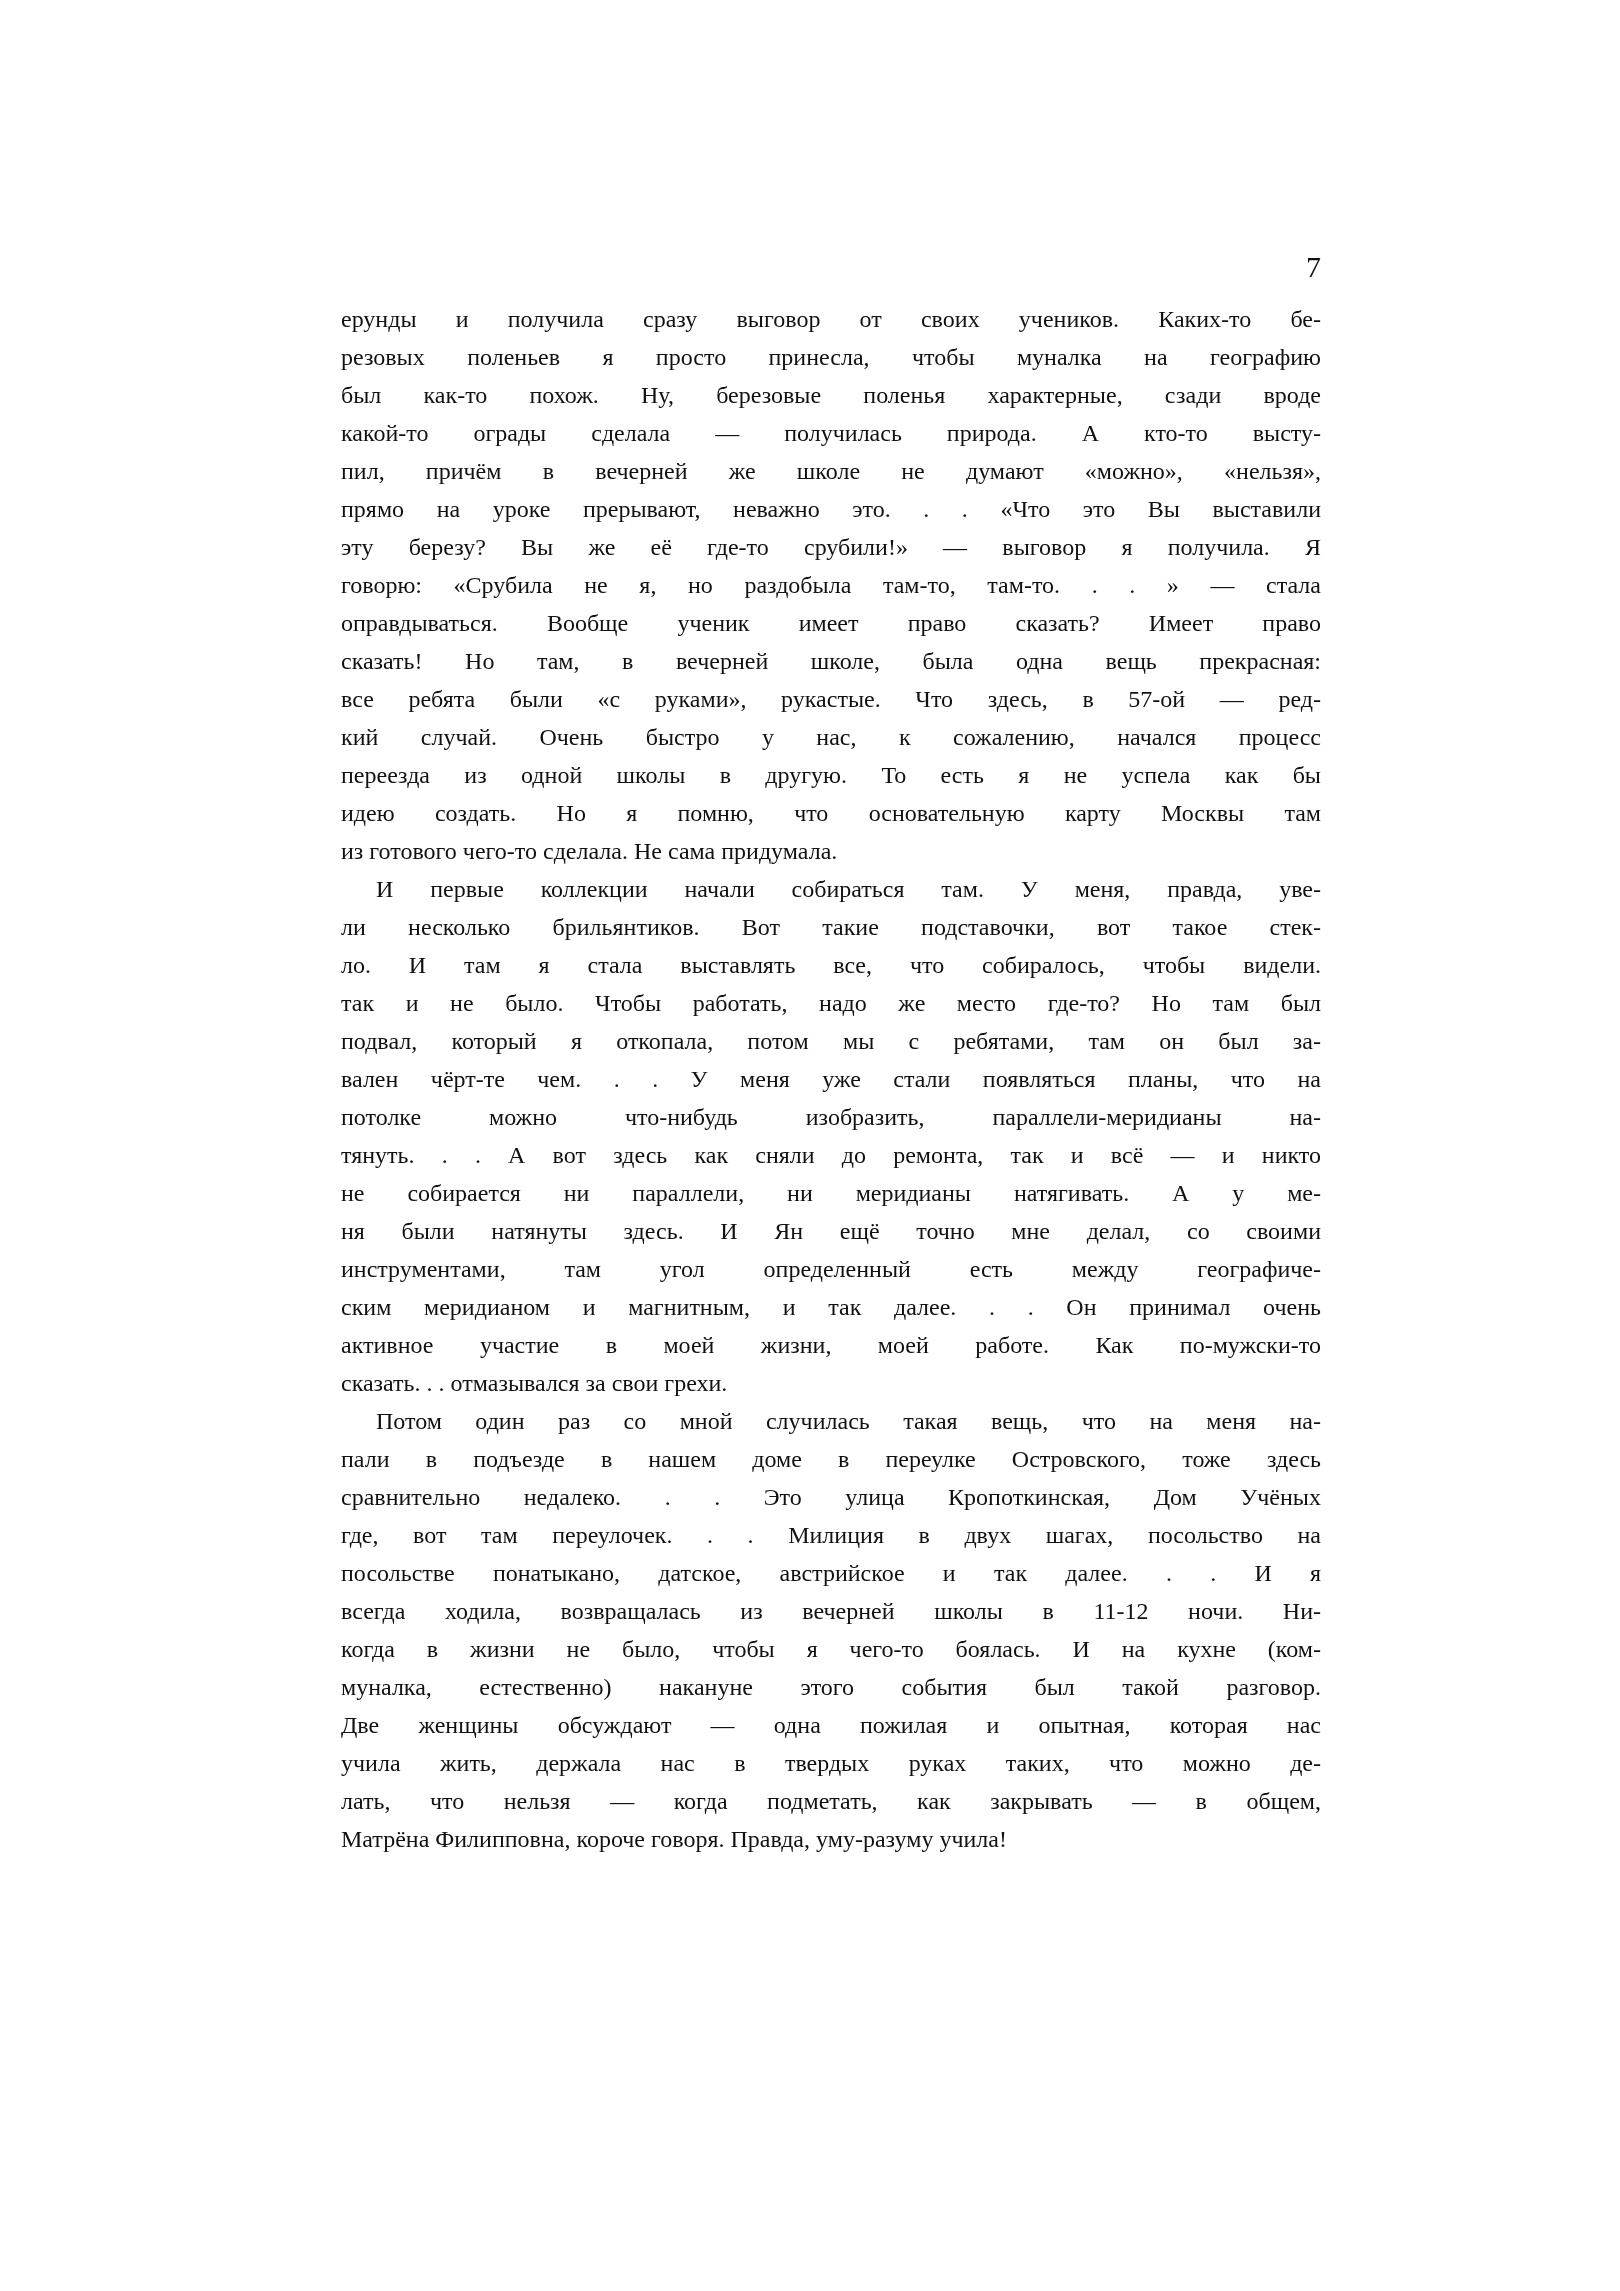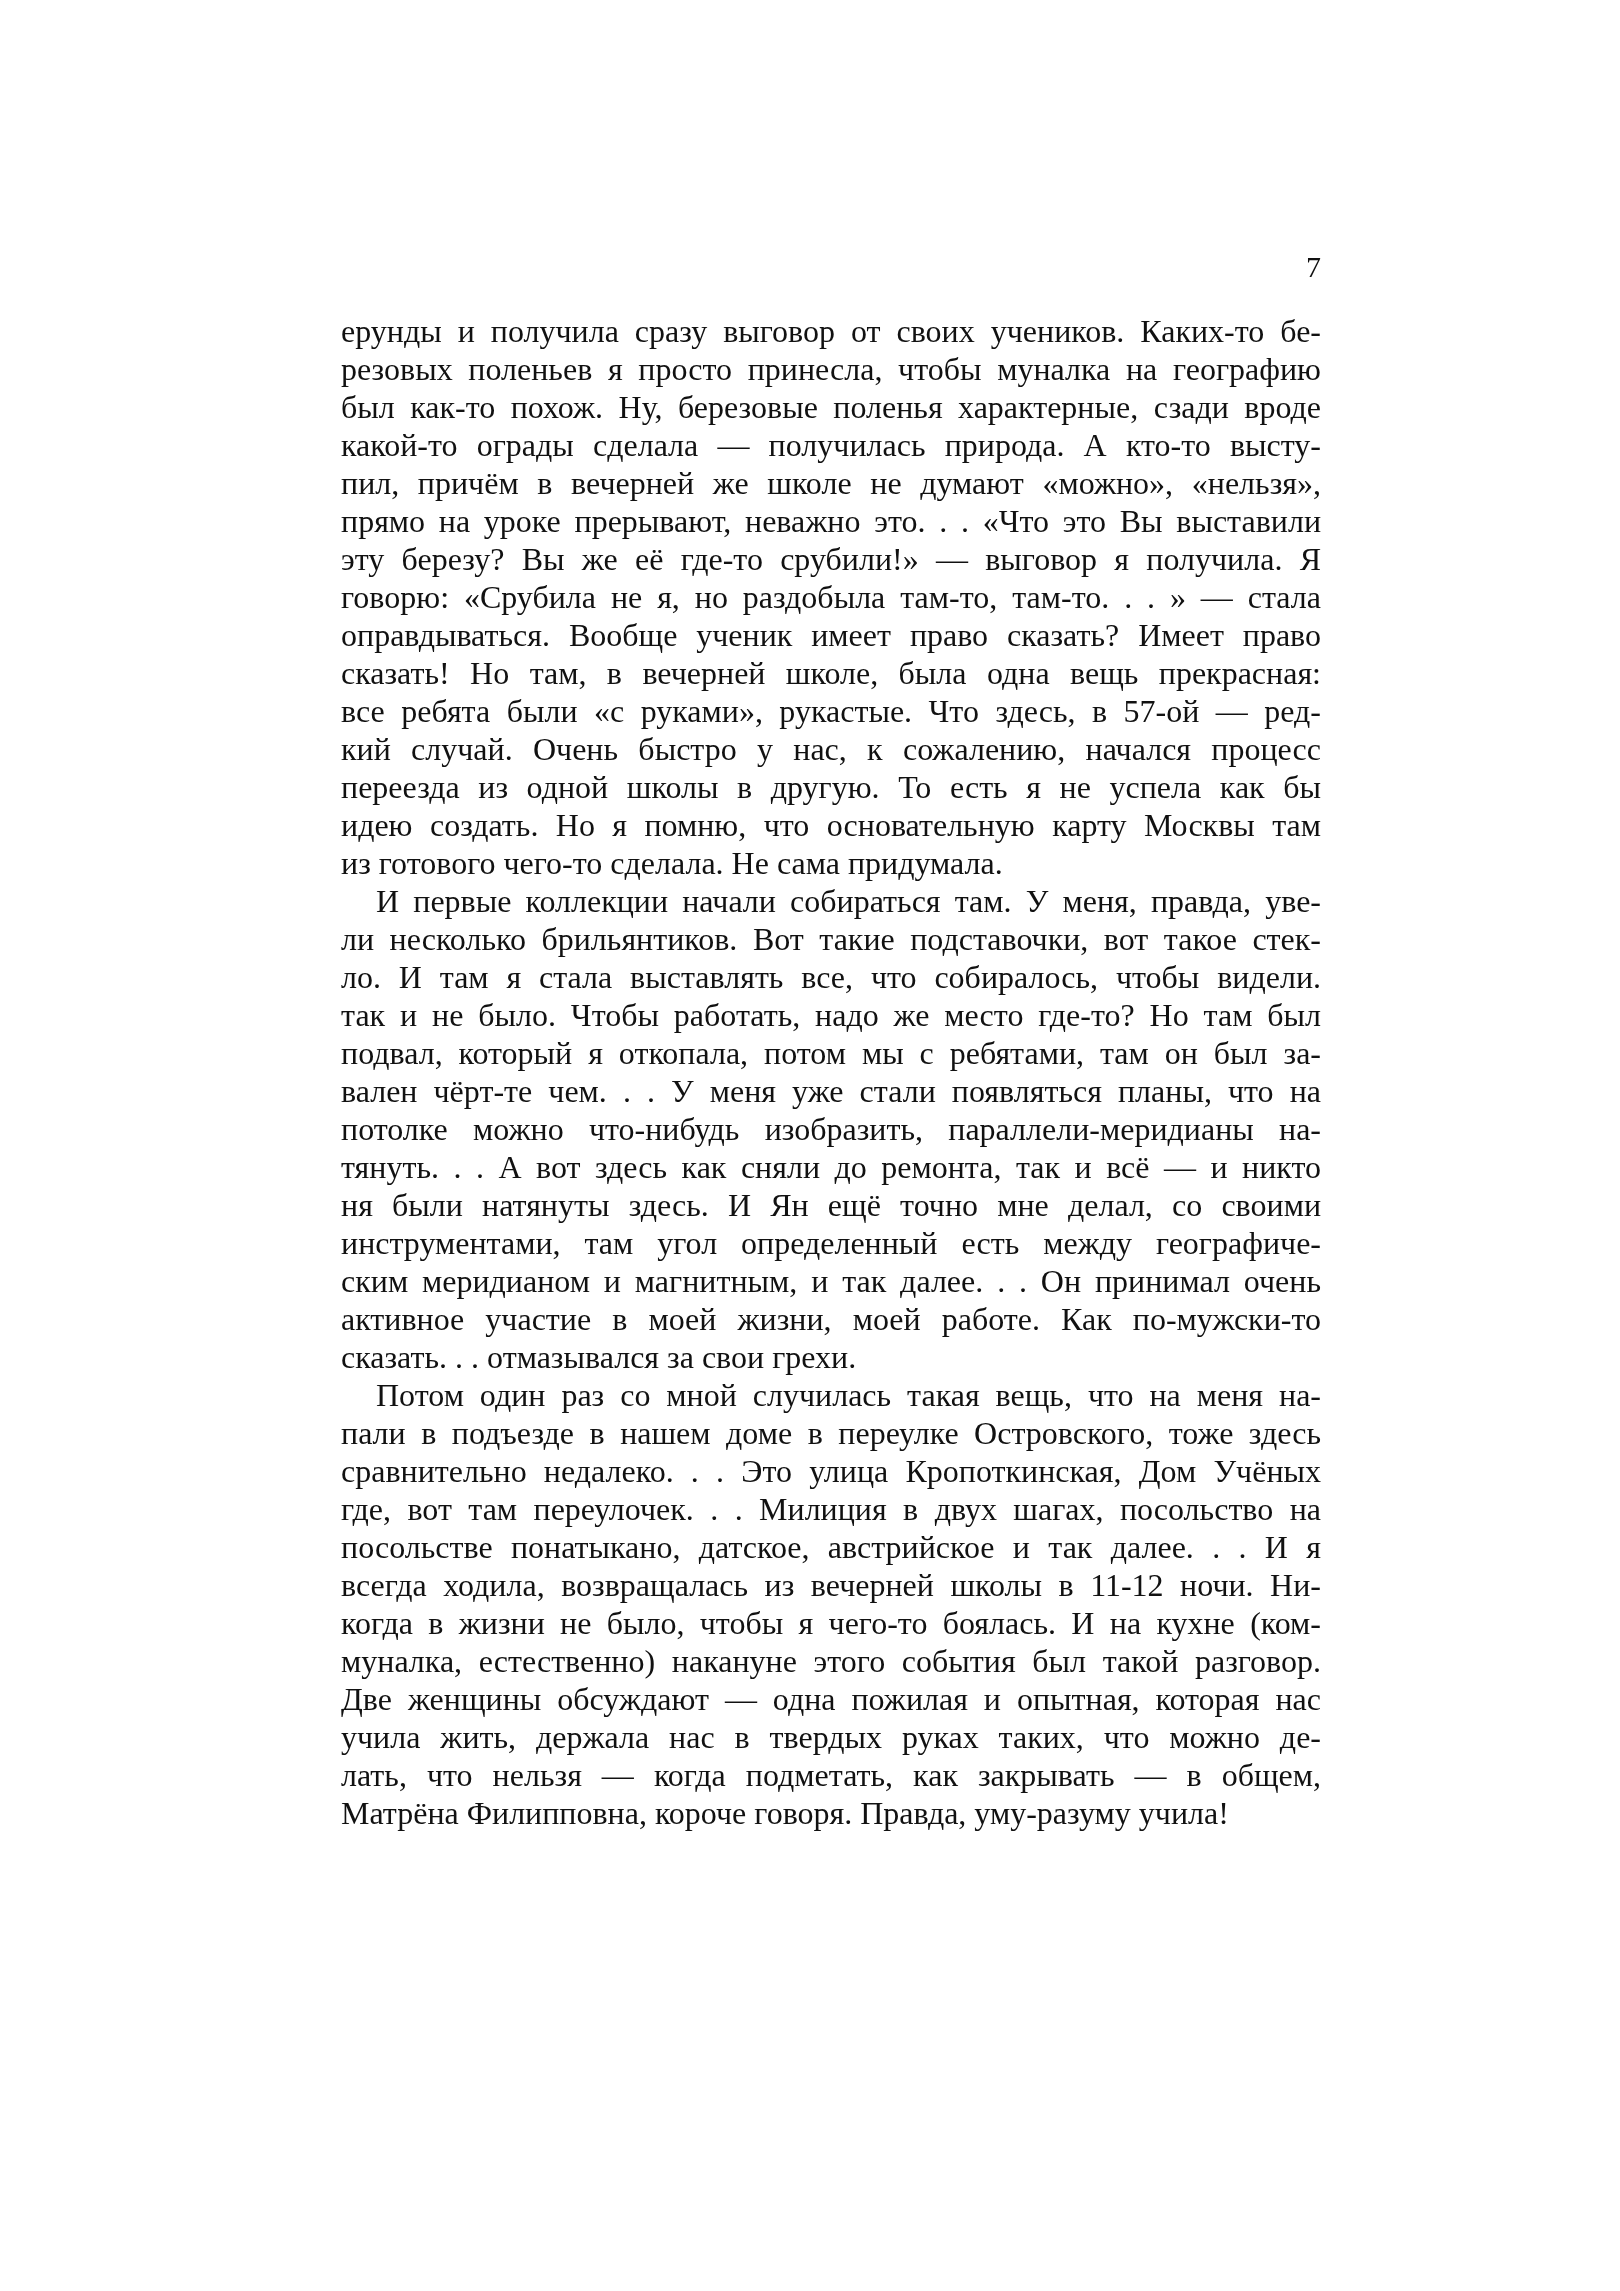--- a/index.html
+++ b/index.html
@@ -26,23 +26,23 @@
     left: 341px;
     top: 251px;
     width: 980px;
     text-align: right;
     font-size: 30px;
     line-height: 31px;
   }
   .text-block {
     position: absolute;
     left: 341px;
-    top: 312px;
+    top: 300px;
     width: 980px;
-    font-size: 32px;
+    font-size: 24px;
   }
   .paragraph { margin: 0; padding: 0; }
   .line {
     height: 38px;
     line-height: 38px;
     overflow: hidden;
     text-align: justify;
     text-align-last: justify;
     white-space: normal;
   }
@@ -86,20 +86,21 @@
       </div>
       <div class="paragraph">
         <div class="line indent">И первые коллекции начали собираться там. У меня, правда, уве-</div>
         <div class="line">ли несколько брильянтиков. Вот такие подставочки, вот такое стек-</div>
         <div class="line">ло. И там я стала выставлять все, что собиралось, чтобы видели.</div>
         <div class="line">так и не было. Чтобы работать, надо же место где-то? Но там был</div>
         <div class="line">подвал, который я откопала, потом мы с ребятами, там он был за-</div>
         <div class="line">вален чёрт-те чем. . .  У меня уже стали появляться планы, что на</div>
         <div class="line">потолке можно что-нибудь изобразить, параллели-меридианы на-</div>
         <div class="line">тянуть. . .  А вот здесь как сняли до ремонта, так и всё — и никто</div>
+        <div class="line">не собирается ни параллели, ни меридианы натягивать. А у ме-</div>
         <div class="line">ня были натянуты здесь. И Ян ещё точно мне делал, со своими</div>
         <div class="line">инструментами, там угол определенный есть между географиче-</div>
         <div class="line">ским меридианом и магнитным, и так далее. . .  Он принимал очень</div>
         <div class="line">активное участие в моей жизни, моей работе. Как по-мужски-то</div>
         <div class="line last">сказать. . .  отмазывался за свои грехи.</div>
       </div>
       <div class="paragraph">
         <div class="line indent">Потом один раз со мной случилась такая вещь, что на меня на-</div>
         <div class="line">пали в подъезде в нашем доме в переулке Островского, тоже здесь</div>
         <div class="line">сравнительно недалеко. . .  Это улица Кропоткинская, Дом Учёных</div>

